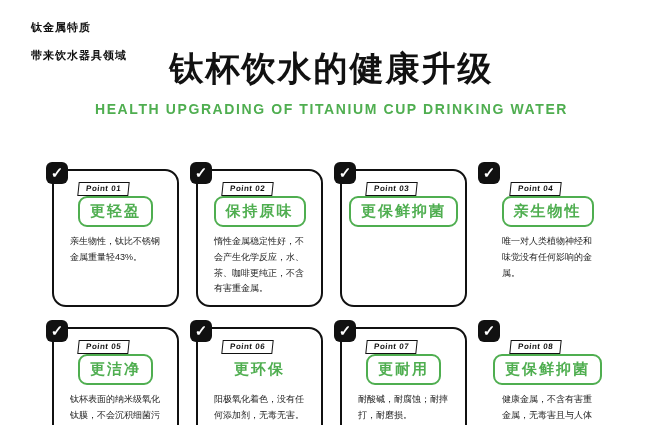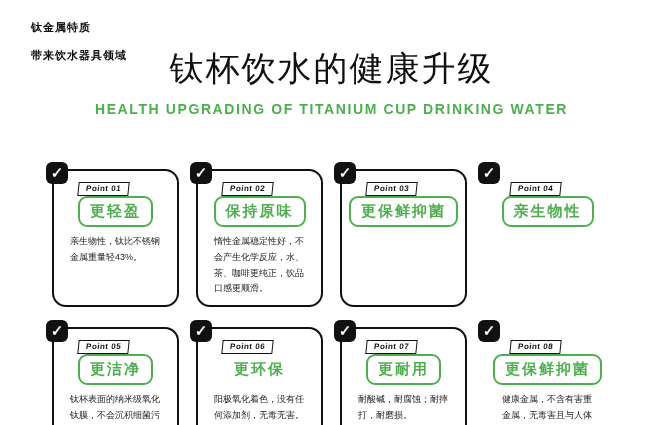--- a/index.html
+++ b/index.html
@@ -23,21 +23,21 @@
     font-weight:bold;
     line-height:2.5;
     letter-spacing:1px;
   }
   .header{
     text-align:center;
     padding-top:46px;
   }
   .main-title{
     font-size:34px;
-    font-weight:400;
+    font-weight:700;
     letter-spacing:2px;
   }
   .subtitle{
     margin-top:9px;
     font-size:14px;
     font-weight:bold;
     color:var(--green);
     letter-spacing:1.6px;
   }
   .grid{
@@ -135,37 +135,38 @@
     </div>
     <p class="desc">亲生物性，钛比不锈钢金属重量轻43%。</p>
   </div>
 
   <div class="card">
     <div class="badge">✓</div>
     <span class="point-tag">Point 02</span>
     <div class="title-wrap">
       <span class="title-box">保持原味</span>
     </div>
-    <p class="desc">惰性金属稳定性好，不会产生化学反应，水、茶、咖啡更纯正，饮品口感更顺滑。</p>
+    <p class="desc">惰性金属稳定性好，不会产生化学反应，水、茶、咖啡更纯正，不含有害重金属。</p>
   </div>
 
   <div class="card">
     <div class="badge">✓</div>
     <span class="point-tag">Point 03</span>
     <div class="title-wrap">
       <span class="title-box">更保鲜抑菌</span>
     </div>
   </div>
 
   <div class="card borderless">
     <div class="badge">✓</div>
     <span class="point-tag">Point 04</span>
     <div class="title-wrap">
       <span class="title-box">亲生物性</span>
     </div>
+    <p class="desc">唯一对人类植物神经和味觉没有任何影响的金属。</p>
   </div>
 
   <div class="card">
     <div class="badge">✓</div>
     <span class="point-tag">Point 05</span>
     <div class="title-wrap">
       <span class="title-box">更洁净</span>
     </div>
     <p class="desc">钛杯表面的纳米级氧化钛膜，不会沉积细菌污垢，一冲就干净。</p>
   </div>

